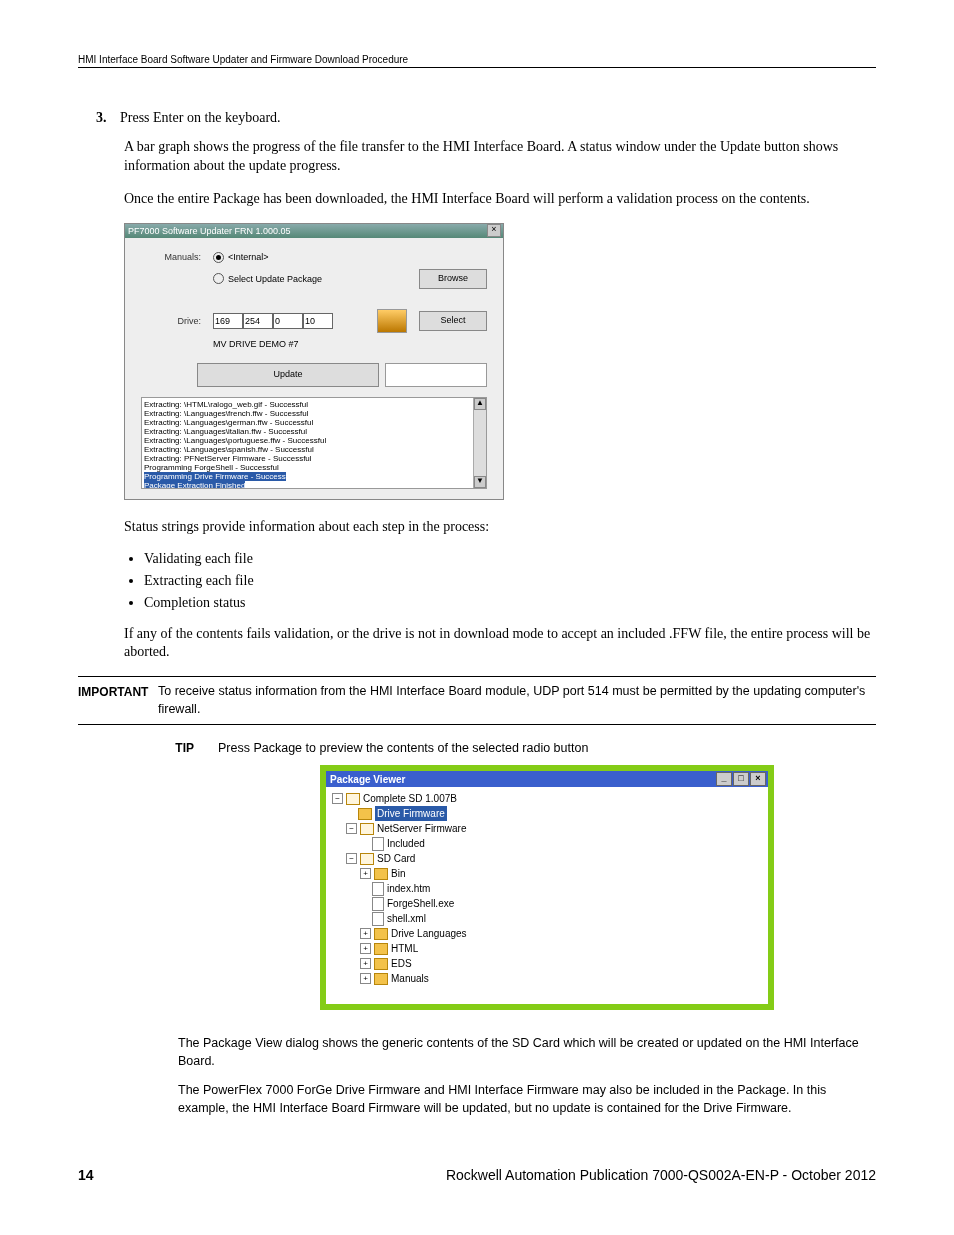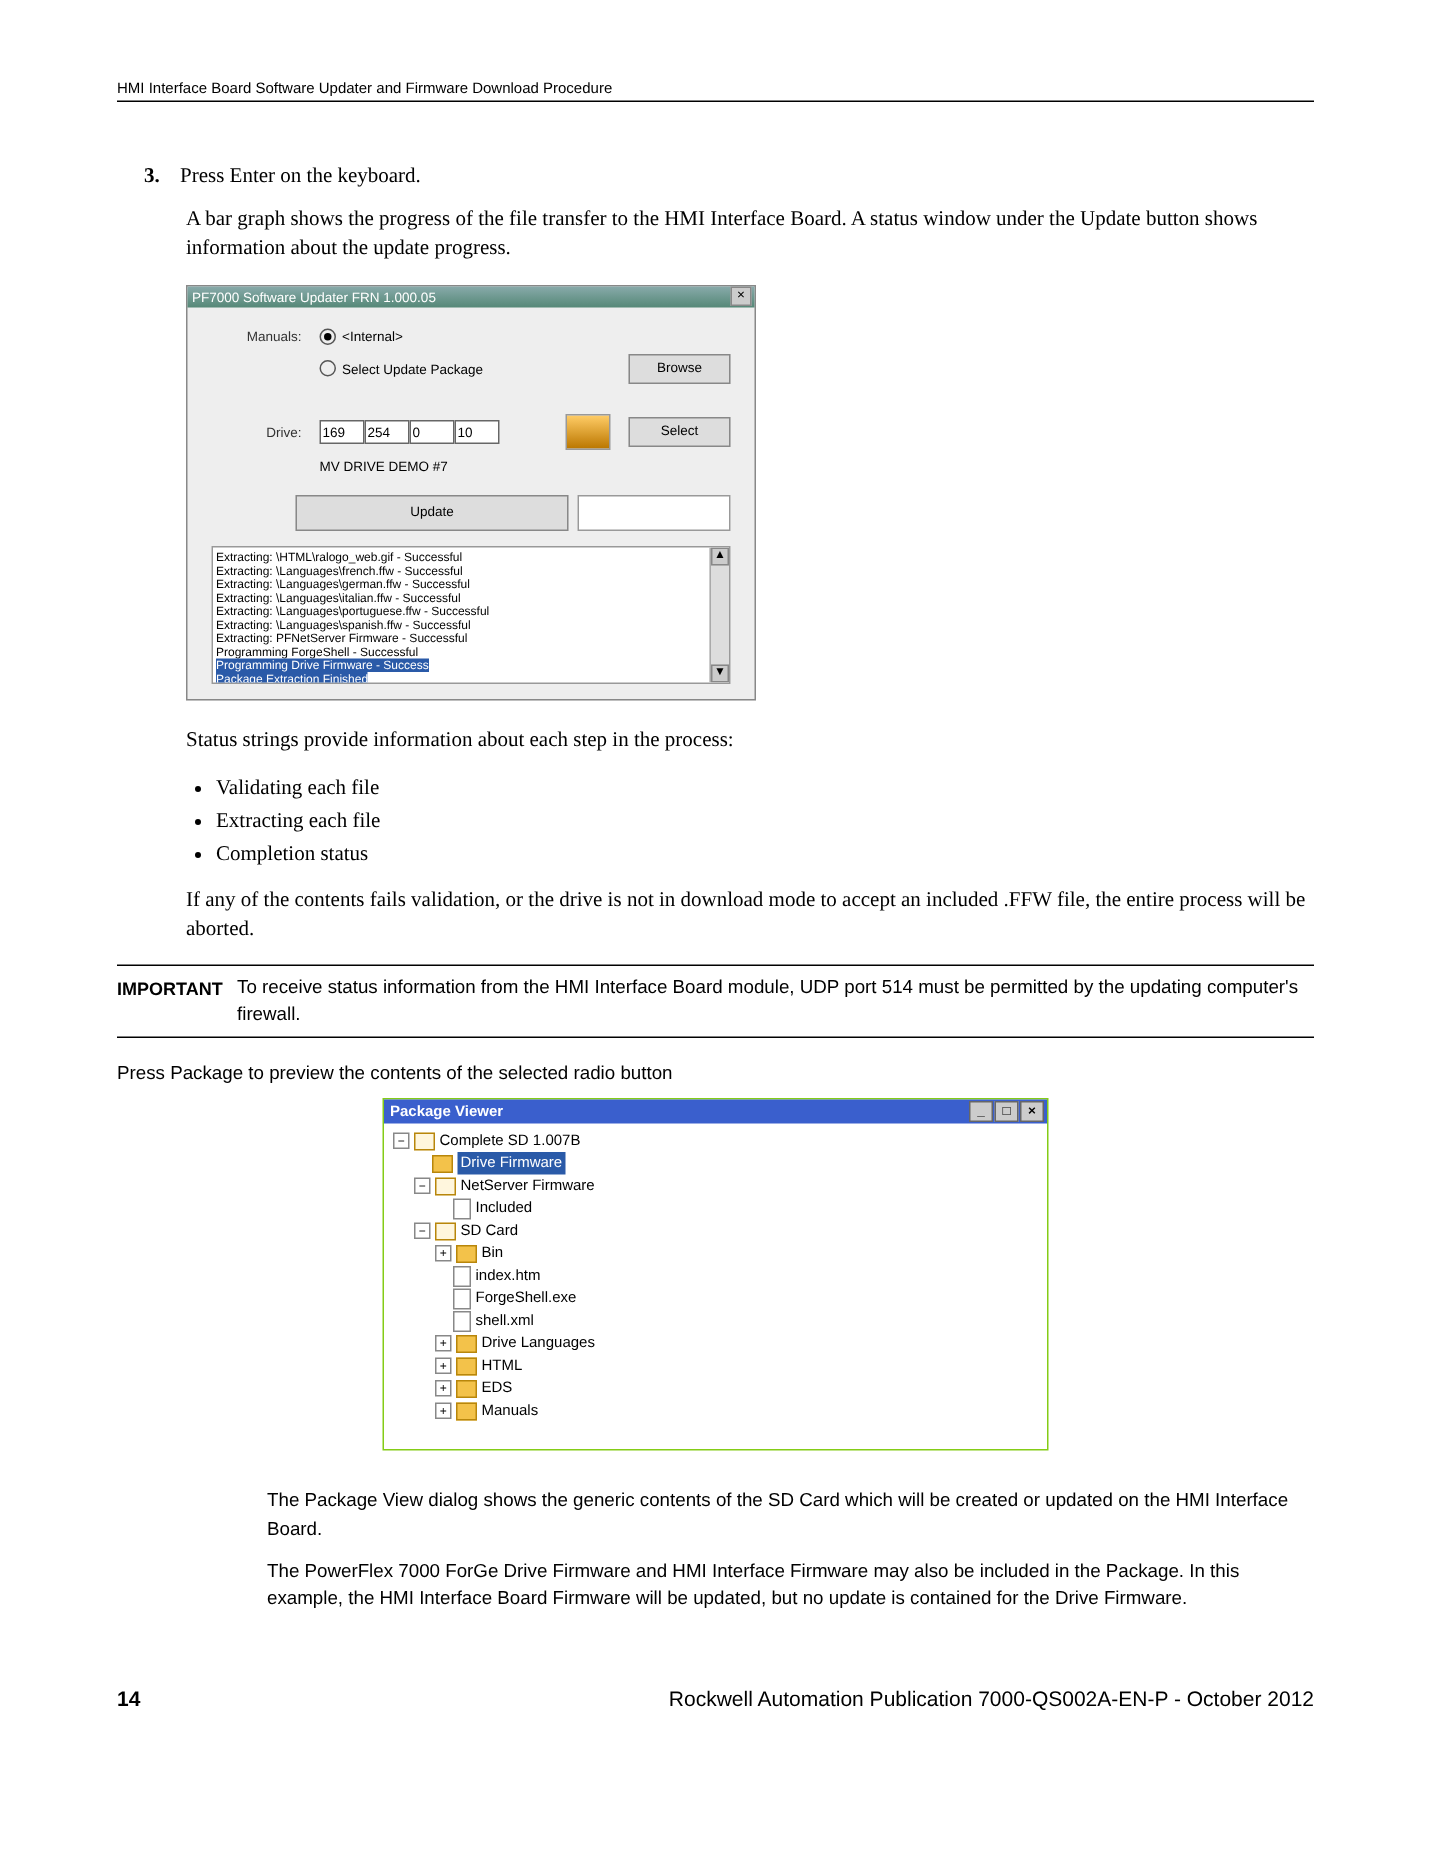--- a/index.html
+++ b/index.html
@@ -78,21 +78,21 @@
 
   
   .callout{border-top:1px solid #000;border-bottom:1px solid #000;display:flex;padding:6px 0;margin-top:10px;}
   .callout-label{font-family:Arial,Helvetica,sans-serif;font-weight:bold;font-size:12px;width:80px;padding-top:2px;}
   .callout-text{font-family:Arial,Helvetica,sans-serif;font-size:12.5px;line-height:1.4;flex:1;}
   .tip-row{display:flex;margin-top:16px;}
   .tip-label{font-family:Arial,Helvetica,sans-serif;font-weight:bold;font-size:12px;width:80px;text-align:right;padding-right:24px;margin-left:36px;}
   .tip-text{font-family:Arial,Helvetica,sans-serif;font-size:12.5px;flex:1;}
 
   
-  .pkg-window{width:442px;border:1px solid #84cc16;background:#fff;font-family:Tahoma,Arial,sans-serif;font-size:10px;margin:10px auto 14px auto;}
+  .pkg-window{width:442px;border:6px solid #84cc16;background:#fff;font-family:Tahoma,Arial,sans-serif;font-size:10px;margin:10px auto 14px auto;}
   .pkg-title{background:#3a5fcd;color:#fff;height:16px;display:flex;align-items:center;justify-content:space-between;padding:0 2px 0 4px;font-weight:bold;font-size:10px;}
   .pkg-ctrls{display:flex;gap:1px;}
   .pkg-ctrl{width:14px;height:12px;background:#ccc;border:1px solid #666;color:#000;font-size:9px;text-align:center;line-height:10px;}
   .tree{padding:4px 6px 18px 6px;line-height:15px;}
   .tree-row{display:flex;align-items:center;gap:3px;white-space:nowrap;}
   .exp{width:9px;height:9px;border:1px solid #888;display:inline-flex;align-items:center;justify-content:center;font-size:8px;line-height:8px;color:#000;background:#fff;}
   .exp.blank{border:none;}
   .folder{width:12px;height:10px;background:#f3c24a;border:1px solid #b8860b;display:inline-block;position:relative;}
   .folder.open{background:#fff6dd;}
   .file{width:10px;height:12px;background:#fff;border:1px solid #888;display:inline-block;}
@@ -109,20 +109,21 @@
 
 <div class="header-line">HMI Interface Board Software Updater and Firmware Download Procedure</div>
 
 <div class="step">
   <div class="step-num">3.</div>
   <div>Press Enter on the keyboard.</div>
 </div>
 
 <div class="body-col">
   <p class="para">A bar graph shows the progress of the file transfer to the HMI Interface Board. A status window under the Update button shows information about the update progress.</p>
+  <p class="para">Once the entire Package has been downloaded, the HMI Interface Board will perform a validation process on the contents.</p>
 
   <div class="app-window">
     <div class="titlebar">
       <span>PF7000 Software Updater FRN 1.000.05</span>
       <span class="close-x">×</span>
     </div>
     <div class="aw-body">
       <div class="row">
         <div class="aw-label">Manuals:</div>
         <span class="radio-dot sel"></span>
@@ -184,20 +185,21 @@
   </ul>
   <p class="para">If any of the contents fails validation, or the drive is not in download mode to accept an included .FFW file, the entire process will be aborted.</p>
 </div>
 
 <div class="callout">
   <div class="callout-label">IMPORTANT</div>
   <div class="callout-text">To receive status information from the HMI Interface Board module, UDP port 514 must be permitted by the updating computer's firewall.</div>
 </div>
 
 <div class="tip-row">
+  <div class="tip-label">TIP</div>
   <div class="tip-text">
     <div>Press Package to preview the contents of the selected radio button</div>
 
     <div class="pkg-window">
       <div class="pkg-title">
         <span>Package Viewer</span>
         <div class="pkg-ctrls">
           <div class="pkg-ctrl">_</div>
           <div class="pkg-ctrl">□</div>
           <div class="pkg-ctrl">×</div>

